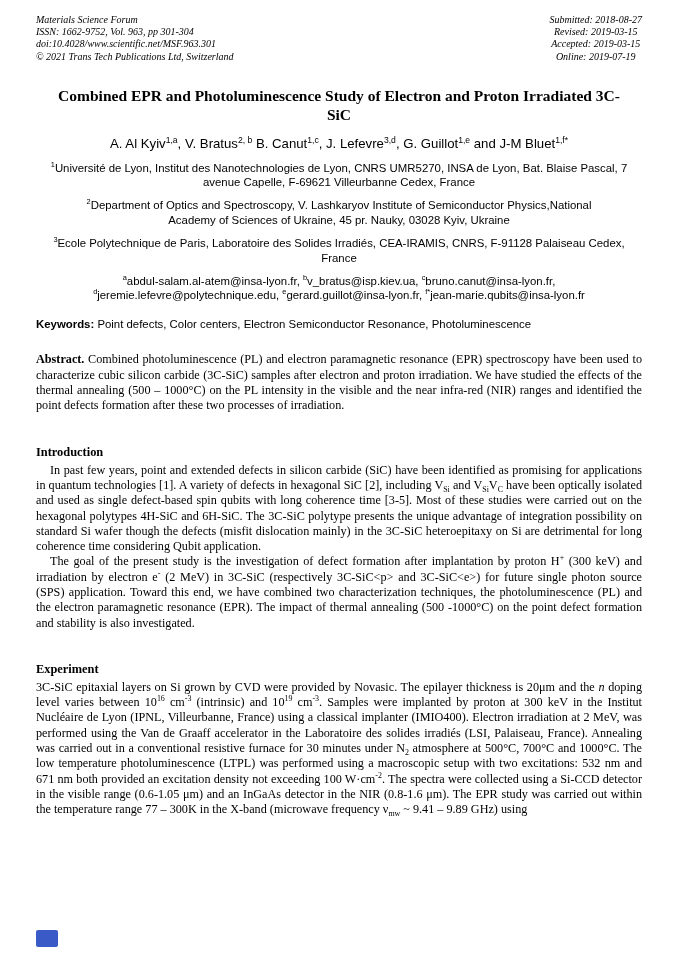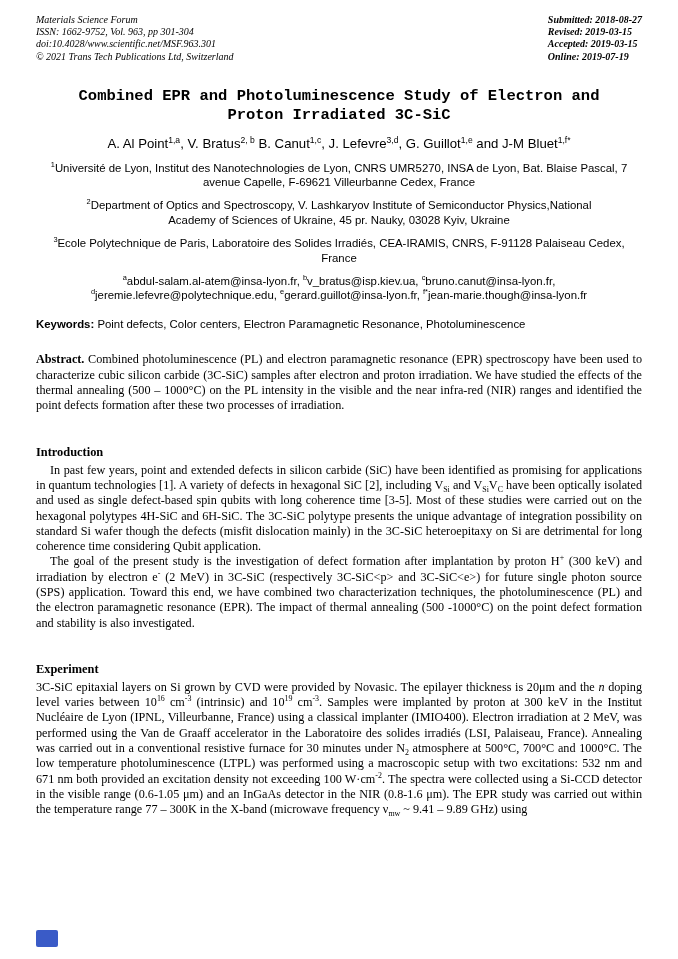--- a/index.html
+++ b/index.html
@@ -13,23 +13,23 @@
   }
   .page {
     position: absolute; inset: 0;
     padding: 14px 36px 0 36px;
   }
   .header-row {
     display: flex; justify-content: space-between;
     font-style: italic;
     font-size: 10px; line-height: 1.22; gap: 44px;
   }
-  .header-right { text-align: left; font-weight: bold; }
+  .header-right { text-align: center; }
   .title {
-    font-family: Liberation Mono, monospace;
+    font-family: Liberation Serif, serif;
     font-weight: bold;
     font-size: 15.5px; line-height: 1.22;
     text-align: center;
     max-width: 580px;
     margin: 24px auto 0 auto;
   }
   .authors {
     font-family: "Liberation Sans", sans-serif;
     font-size: 13.2px; line-height: 1.3;
     text-align: center;
@@ -87,29 +87,29 @@
     <div class="header-right">
       <div>Submitted: 2018-08-27</div>
       <div>Revised: 2019-03-15</div>
       <div>Accepted: 2019-03-15</div>
       <div>Online: 2019-07-19</div>
     </div>
   </div>
 
   <h1 class="title">Combined EPR and Photoluminescence Study of Electron and Proton Irradiated 3C-SiC</h1>
 
-  <div class="authors"><span>A. Al Point</span><sup>1,a</sup><span>, V. Bratus</span><sup>2, b</sup><span> B. Canut</span><sup>1,c</sup><span>, J. Lefevre</span><sup>3,d</sup><span>, G. Guillot</span><sup>1,e</sup><span> and J-M Bluet</span><sup>1,f*</sup></div>
+  <div class="authors"><span>A. Al Kyiv</span><sup>1,a</sup><span>, V. Bratus</span><sup>2, b</sup><span> B. Canut</span><sup>1,c</sup><span>, J. Lefevre</span><sup>3,d</sup><span>, G. Guillot</span><sup>1,e</sup><span> and J-M Bluet</span><sup>1,f*</sup></div>
 
   <div class="affil affil-1"><sup>1</sup><span>Université de Lyon, Institut des Nanotechnologies de Lyon, CNRS UMR5270, INSA de Lyon, Bat. Blaise Pascal, 7 avenue Capelle, F-69621 Villeurbanne Cedex, France</span></div>
   <div class="affil affil-2"><sup>2</sup><span>Department of Optics and Spectroscopy, V. Lashkaryov Institute of Semiconductor Physics,National Academy of Sciences of Ukraine, 45 pr. Nauky, 03028 Kyiv, Ukraine</span></div>
   <div class="affil affil-3"><sup>3</sup><span>Ecole Polytechnique de Paris, Laboratoire des Solides Irradiés, CEA-IRAMIS, CNRS, F-91128 Palaiseau Cedex, France</span></div>
 
-  <div class="emails"><sup>a</sup><span>abdul-salam.al-atem@insa-lyon.fr, </span><sup>b</sup><span>v_bratus@isp.kiev.ua, </span><sup>c</sup><span>bruno.canut@insa-lyon.fr, </span><sup>d</sup><span>jeremie.lefevre@polytechnique.edu, </span><sup>e</sup><span>gerard.guillot@insa-lyon.fr, </span><sup>f*</sup><span>jean-marie.though@insa-lyon.fr</span></div>
+  <div class="emails"><sup>a</sup><span>abdul-salam.al-atem@insa-lyon.fr, </span><sup>b</sup><span>v_bratus@isp.kiev.ua, </span><sup>c</sup><span>bruno.canut@insa-lyon.fr, </span><sup>d</sup><span>jeremie.lefevre@polytechnique.edu, </span><sup>e</sup><span>gerard.guillot@insa-lyon.fr, </span><sup>f*</sup><span>jean-marie.qubits@insa-lyon.fr</span></div>
 
-  <div class="keywords"><b>Keywords:</b><span> Point defects, Color centers, Electron Paramagnetic Resonance, Photoluminescence</span></div>
+  <div class="keywords"><b>Keywords:</b><span> Point defects, Color centers, Electron Semiconductor Resonance, Photoluminescence</span></div>
 
   <p class="body-text abstract"><b>Abstract.</b><span> Combined photoluminescence (PL) and electron paramagnetic resonance (EPR) spectroscopy have been used to characterize cubic silicon carbide (3C-SiC) samples after electron and proton irradiation. We have studied the effects of the thermal annealing (500 – 1000°C) on the PL intensity in the visible and the near infra-red (NIR) ranges and identified the point defects formation after these two processes of irradiation.</span></p>
 
   <h2 class="section-heading">Introduction</h2>
   <p class="body-text indent"><span>In past few years, point and extended defects in silicon carbide (SiC) have been identified as promising for applications in quantum technologies [1]. A variety of defects in hexagonal SiC [2], including V</span><sub>Si</sub><span> and V</span><sub>Si</sub><span>V</span><sub>C</sub><span> have been optically isolated and used as single defect-based spin qubits with long coherence time [3-5]. Most of these studies were carried out on the hexagonal polytypes 4H-SiC and 6H-SiC. The 3C-SiC polytype presents the unique advantage of integration possibility on standard Si wafer though the defects (misfit dislocation mainly) in the 3C-SiC heteroepitaxy on Si are detrimental for long coherence time considering Qubit application.</span></p>
   <p class="body-text indent"><span>The goal of the present study is the investigation of defect formation after implantation by proton H</span><sup>+</sup><span> (300 keV) and irradiation by electron e</span><sup>-</sup><span> (2 MeV) in 3C-SiC (respectively 3C-SiC&lt;p&gt; and 3C-SiC&lt;e&gt;) for future single photon source (SPS) application. Toward this end, we have combined two characterization techniques, the photoluminescence (PL) and the electron paramagnetic resonance (EPR). The impact of thermal annealing (500 -1000°C) on the point defect formation and stability is also investigated.</span></p>
 
   <h2 class="section-heading">Experiment</h2>
   <p class="body-text"><span>3C-SiC epitaxial layers on Si grown by CVD were provided by Novasic. The epilayer thickness is 20μm and the </span><i>n</i><span> doping level varies between 10</span><sup>16</sup><span> cm</span><sup>-3</sup><span> (intrinsic) and 10</span><sup>19</sup><span> cm</span><sup>-3</sup><span>. Samples were implanted by proton at 300 keV in the Institut Nucléaire de Lyon (IPNL, Villeurbanne, France) using a classical implanter (IMIO400). Electron irradiation at 2 MeV, was performed using the Van de Graaff accelerator in the Laboratoire des solides irradiés (LSI, Palaiseau, France). Annealing was carried out in a conventional resistive furnace for 30 minutes under N</span><sub>2</sub><span> atmosphere at 500°C, 700°C and 1000°C. The low temperature photoluminescence (LTPL) was performed using a macroscopic setup with two excitations: 532 nm and 671 nm both provided an excitation density not exceeding 100 W·cm</span><sup>-2</sup><span>. The spectra were collected using a Si-CCD detector in the visible range (0.6-1.05 μm) and an InGaAs detector in the NIR (0.8-1.6 μm). The EPR study was carried out within the temperature range 77 – 300K in the X-band (microwave frequency ν</span><sub>mw</sub><span> ~ 9.41 – 9.89 GHz) using</span></p>
 

